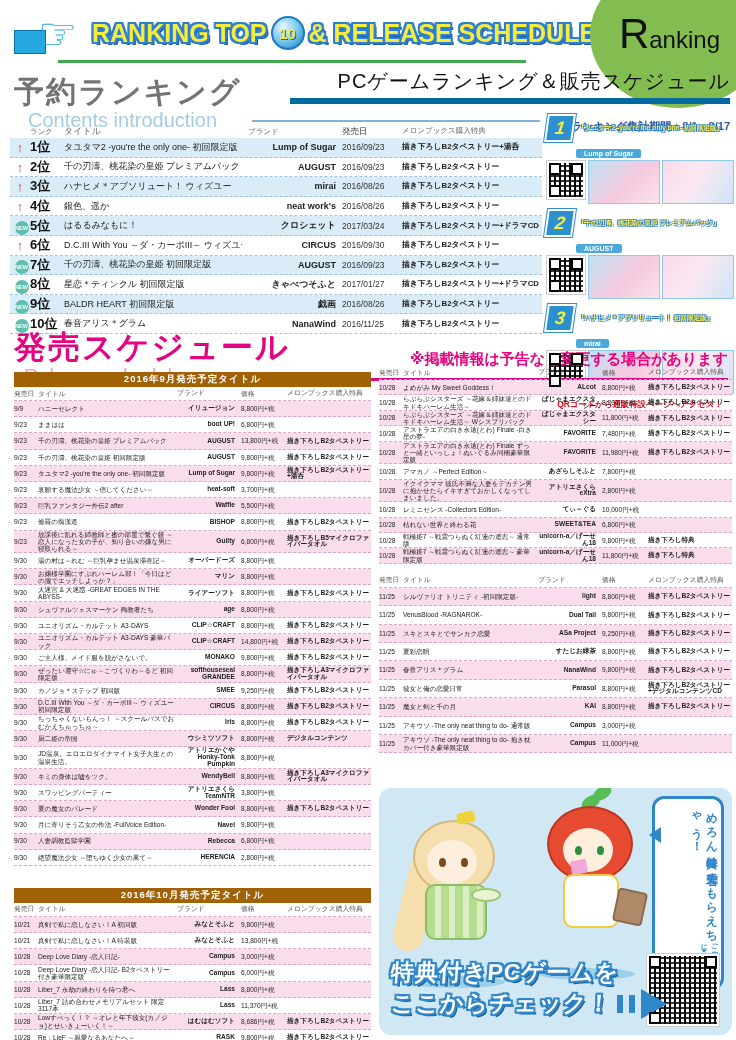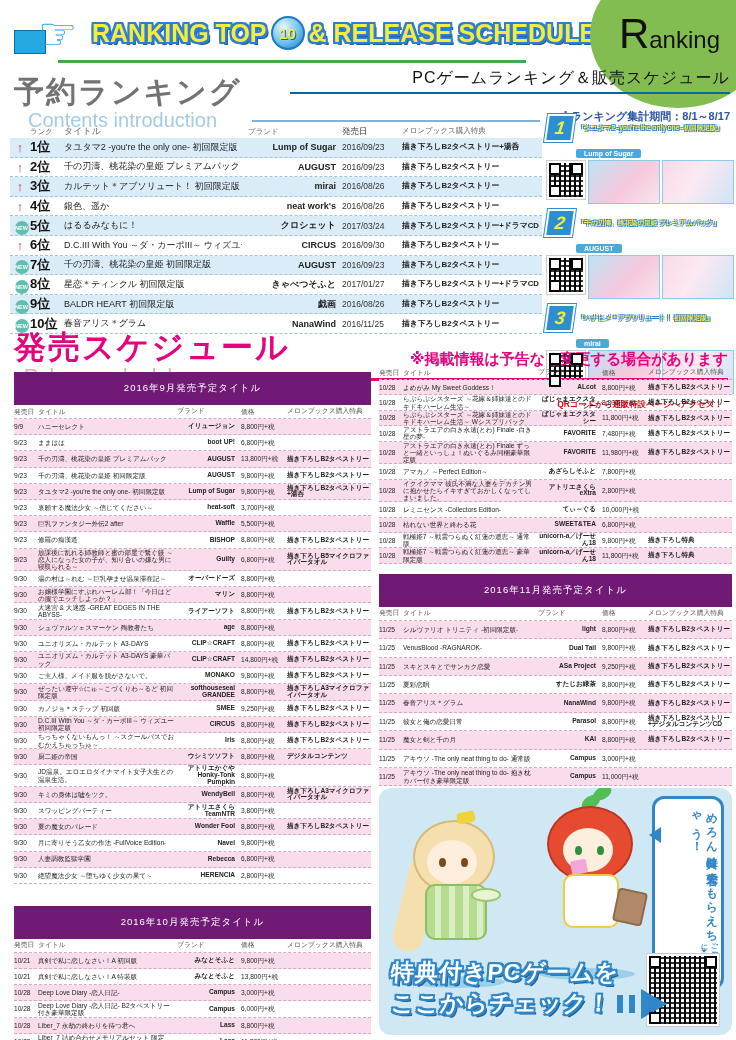--- a/index.html
+++ b/index.html
@@ -16,21 +16,21 @@
   .globe{width:30px;height:30px;border-radius:50%;background:radial-gradient(circle at 35% 30%,#eaf7ff,#6cc2ec 55%,#1d7ac2);
     border:2px solid #1d7ac2;display:flex;align-items:center;justify-content:center;
     color:#f7ec3b;font-size:15px;font-weight:900;text-shadow:1px 1px 0 #1d5fa0;}
   .green-line{position:absolute;left:58px;top:60px;width:468px;height:3px;background:#3faa4e;}
   .corner-circle{position:absolute;right:-30px;top:-38px;width:176px;height:146px;border-radius:50%;background:#83bd52;}
   .corner-label{position:absolute;right:16px;top:10px;font-size:24px;color:#111;font-weight:500;}
   .corner-label::first-letter{font-size:42px;}
 
   
   .subheader{position:absolute;right:6px;top:68px;width:440px;text-align:right;}
-  .sub-title{font-size:16px;color:#111;letter-spacing:1px;padding-bottom:3px;border-bottom:2px solid #0369a1;}
+  .sub-title{font-size:20px;color:#111;letter-spacing:1px;padding-bottom:3px;border-bottom:6px solid #0369a1;}
   .period{font-size:11px;font-weight:bold;color:#2d55a5;margin-top:15px;}
 
   
   .rank-head{position:absolute;left:14px;top:72px;}
   .rank-h1{font-size:30px;font-weight:900;color:#737373;letter-spacing:2px;}
   .rank-h2{font-size:20px;color:#a5cbe2;margin-top:-4px;padding-left:14px;}
   .blue-line{position:absolute;left:252px;top:120px;width:288px;height:2px;background:#7fb4d6;}
 
   
   .rank-table{position:absolute;left:10px;top:125px;width:532px;}
@@ -77,21 +77,21 @@
   
   .sched-head{position:absolute;left:14px;top:326px;}
   .sched-h1{font-size:32px;font-weight:900;color:#e4047f;letter-spacing:2px;}
   .sched-h2{font-size:20px;color:#f2a0c6;margin-top:-5px;padding-left:10px;}
   .pink-line{position:absolute;left:208px;top:378px;width:520px;height:2.5px;background:#e4047f;}
   .sched-note{position:absolute;right:8px;top:350px;font-size:15px;font-weight:900;color:#e4047f;}
 
   
   .col-left{position:absolute;left:14px;top:372px;width:357px;}
   .col-right{position:absolute;left:379px;top:366px;width:353px;}
-  .tbl-banner{height:33px;background:#701a75;color:#fff;font-size:9.5px;font-weight:normal;
+  .tbl-banner{height:15px;background:#a16207;color:#fff;font-size:9.5px;font-weight:bold;
     display:flex;align-items:center;justify-content:center;letter-spacing:1px;}
   .tbl-cols{display:flex;align-items:center;height:13px;font-size:6.8px;color:#555;border-bottom:1px dashed #d9a8c4;}
   .c-date{width:24px;flex:none;}
   .c-title{flex:1;padding-right:2px;}
   .c-brand{width:58px;flex:none;text-align:right;font-weight:bold;padding-right:3px;line-height:6.8px;}
   .c-price{width:46px;flex:none;padding-left:3px;}
   .c-bonus{width:84px;flex:none;font-weight:bold;line-height:6.8px;}
   .tbl-cols span{font-weight:normal;text-align:left;}
   .s-row{display:flex;align-items:center;min-height:15.2px;border-bottom:1px dashed #dca6c6;
     font-size:6.6px;line-height:7.2px;color:#222;}
@@ -192,21 +192,21 @@
           <span class="rk-rank">2位</span>
           <span class="rk-title">千の刃濤、桃花染の皇姫 プレミアムパック</span>
           <span class="rk-brand">AUGUST</span>
           <span class="rk-date">2016/09/23</span>
           <span class="rk-bonus">描き下ろしB2タペストリー</span>
         </div>
 
         <div class="rank-row">
           <span class="rk-badge"><span class="badge v-up">↑</span></span>
           <span class="rk-rank">3位</span>
-          <span class="rk-title">カルテット＊アブソリュート！ 初回限定版</span>
+          <span class="rk-title">ハナヒメ＊アブソリュート！ ウィズユー</span>
           <span class="rk-brand">mirai</span>
           <span class="rk-date">2016/08/26</span>
           <span class="rk-bonus">描き下ろしB2タペストリー</span>
         </div>
 
         <div class="rank-row">
           <span class="rk-badge"><span class="badge v-up">↑</span></span>
           <span class="rk-rank">4位</span>
           <span class="rk-title">銀色、遥か</span>
           <span class="rk-brand">neat work's</span>
@@ -736,21 +736,20 @@
 
         <div class="s-row">
           <span class="c-date">10/28</span>
           <span class="c-title">戦極姫7 ～戦雲つらぬく紅蓮の遺志～ 豪華限定版</span>
           <span class="c-brand">unicorn-a／げーせん18</span>
           <span class="c-price">11,800円+税</span>
           <span class="c-bonus">描き下ろし特典</span>
         </div>
       </div>
     <div class="gap-s"></div>
-    <div class="tbl-banner">2016年11月発売予定タイトル</div>
     <div class="tbl-cols">
       <span class="c-date">発売日</span>
       <span class="c-title">タイトル</span>
       <span class="c-brand">ブランド</span>
       <span class="c-price">価格</span>
       <span class="c-bonus">メロンブックス購入特典</span>
     </div>
     <div class="s-rows tall">
 
         <div class="s-row">

